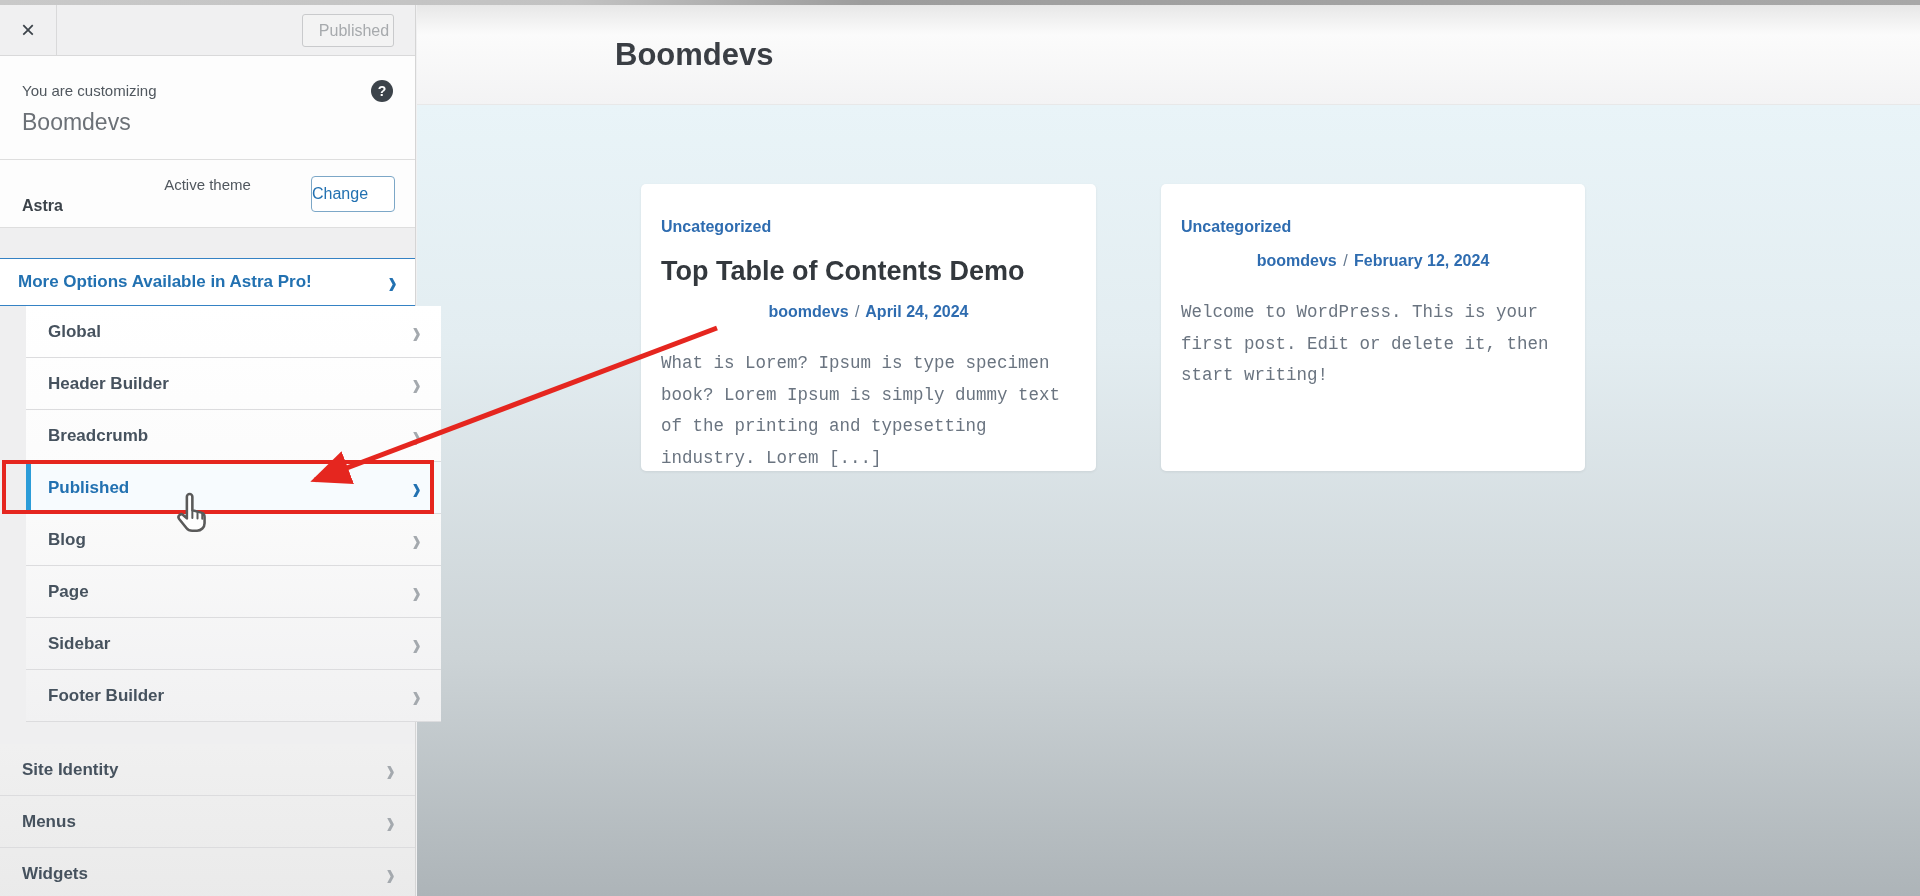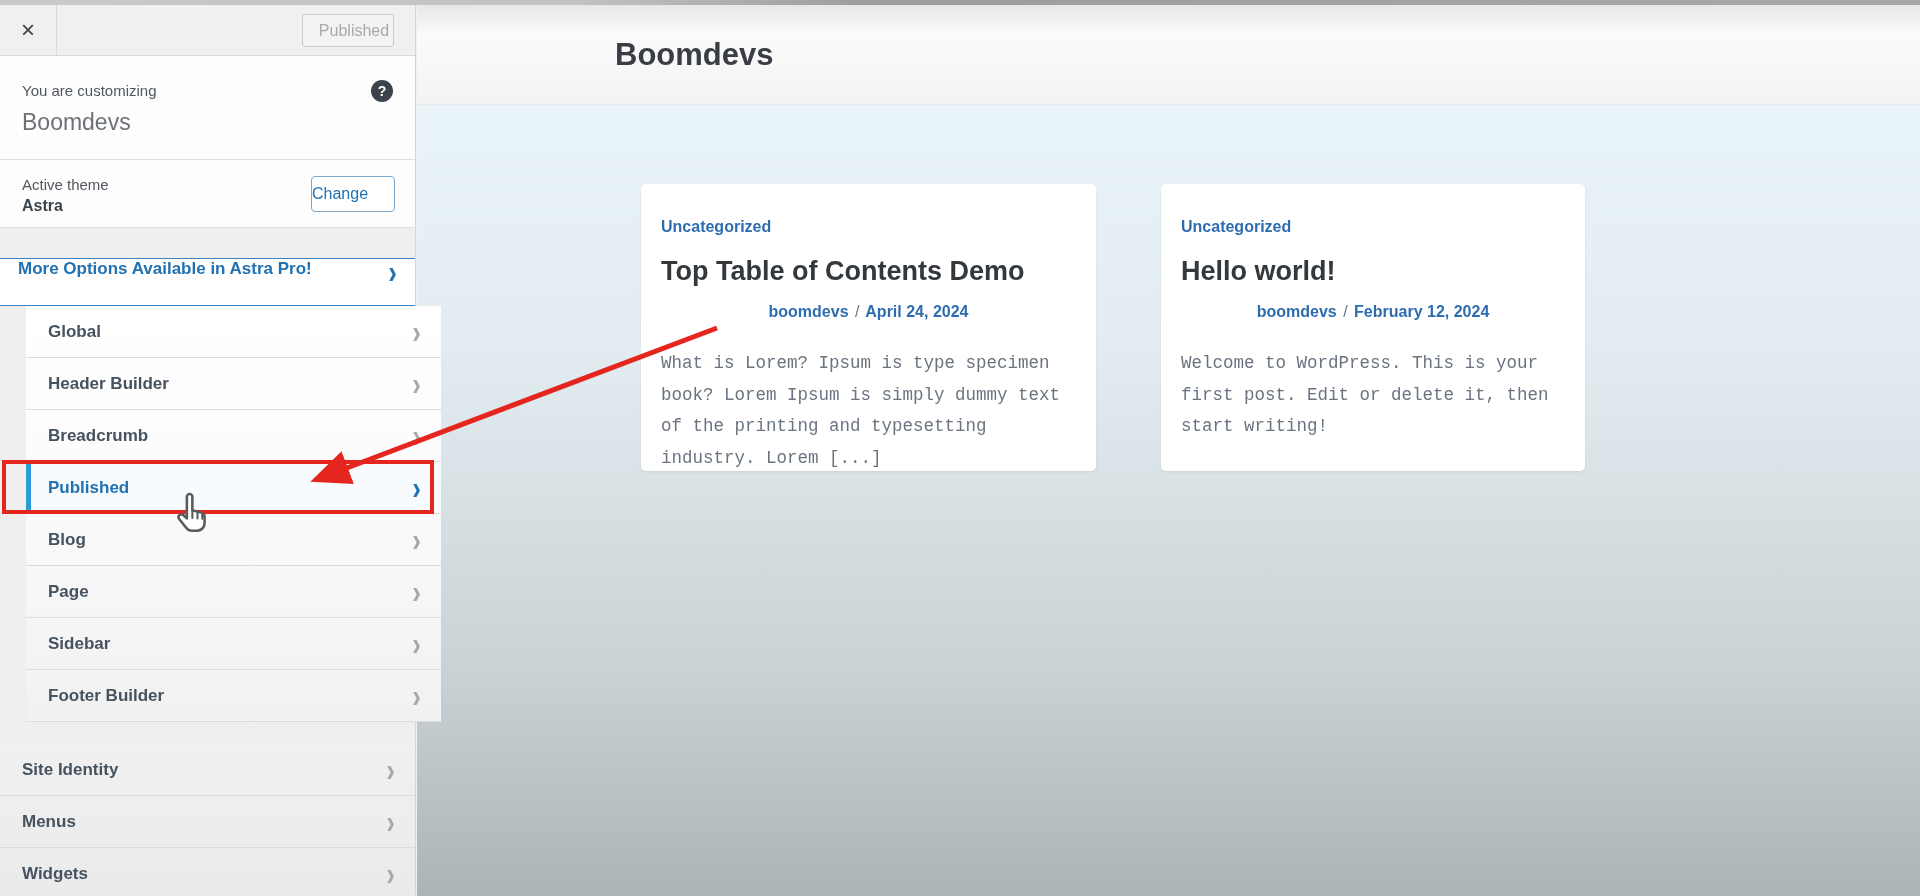--- a/index.html
+++ b/index.html
@@ -28,29 +28,29 @@
   .cz-info { position:absolute; left:0; top:56px; width:100%; height:104px;
     background:#fdfdfd; border-bottom:1px solid #dedede; padding:26px 22px 0 22px; }
   .cz-info .small { font-size:15px; color:#50575e; }
   .cz-info .sitename { font-size:23px; color:#6c7177; margin-top:10px; font-weight:400; }
   .help-icon { position:absolute; right:22px; top:24px; width:22px; height:22px; border-radius:50%;
     background:#3c434a; color:#fff; font-size:14px; font-weight:700;
     display:flex; align-items:center; justify-content:center; }
 
   .cz-theme { position:absolute; left:0; top:160px; width:100%; height:68px;
     background:#fdfdfd; border-bottom:1px solid #dedede; padding:16px 22px 0 22px; }
-  .cz-theme .label { font-size:15px; color:#50575e; }
+  .cz-theme .label { font-size:15px; color:#50575e;text-align:center; }
   .cz-theme .theme-name { font-size:16px; color:#3c434a; font-weight:700; margin-top:4px; }
   .change-btn { position:absolute; right:20px; top:16px; width:84px; height:36px;
     background:#fff; border:1px solid #7ca7c7; border-radius:4px; color:#2271b1;
     font-size:16px; display:flex; align-items:center; justify-content:flex-start; cursor:pointer; }
 
   .promo-row { position:absolute; left:0; top:258px; width:100%; height:48px; background:#fff;
     border-top:1px solid #3582c4; border-bottom:1px solid #3582c4;
-    display:flex; align-items:flex-start; padding:0 18px; cursor:pointer; }
+    display:flex; align-items:center; padding:0 18px; cursor:pointer; }
   .promo-row .lbl { font-size:17px; font-weight:600; color:#2271b1; }
   .promo-row .chev { margin-left:auto; color:#2271b1; }
 
   .menu-list { position:absolute; left:0; width:100%; }
   .menu-list.primary { top:306px; height:416px; background:linear-gradient(180deg,#ffffff 0%, #fbfbfb 45%, #f1f1f2 100%);margin-left:26px; }
   .menu-list.secondary { top:744px; height:160px; background:linear-gradient(180deg,#f0f0f0 0%, #eaeaea 100%); }
   .menu-row { position:relative; height:52px; border-bottom:1px solid #dcdcde;
     display:flex; align-items:center; padding:0 20px 0 22px; cursor:pointer; }
   .menu-row .lbl { font-size:17px; font-weight:600; color:#46525e; }
   .menu-row .chev { margin-left:auto; }
@@ -187,21 +187,20 @@
         <div class="post-meta">
           <span class="m-link">boomdevs</span>
           <span class="sep">/</span>
           <span class="m-link">April 24, 2024</span>
         </div>
         <div class="post-excerpt">What is Lorem? Ipsum is type specimen book? Lorem Ipsum is simply dummy text of the printing and typesetting industry. Lorem [...]</div>
       </div>
 
       <div class="post-card c2">
         <span class="post-cat">Uncategorized</span>
-        <div class="post-title">Hello world!</div>
         <div class="post-meta">
           <span class="m-link">boomdevs</span>
           <span class="sep">/</span>
           <span class="m-link">February 12, 2024</span>
         </div>
         <div class="post-excerpt">Welcome to WordPress. This is your first post. Edit or delete it, then start writing!</div>
       </div>
 
     </div>
   </div>

